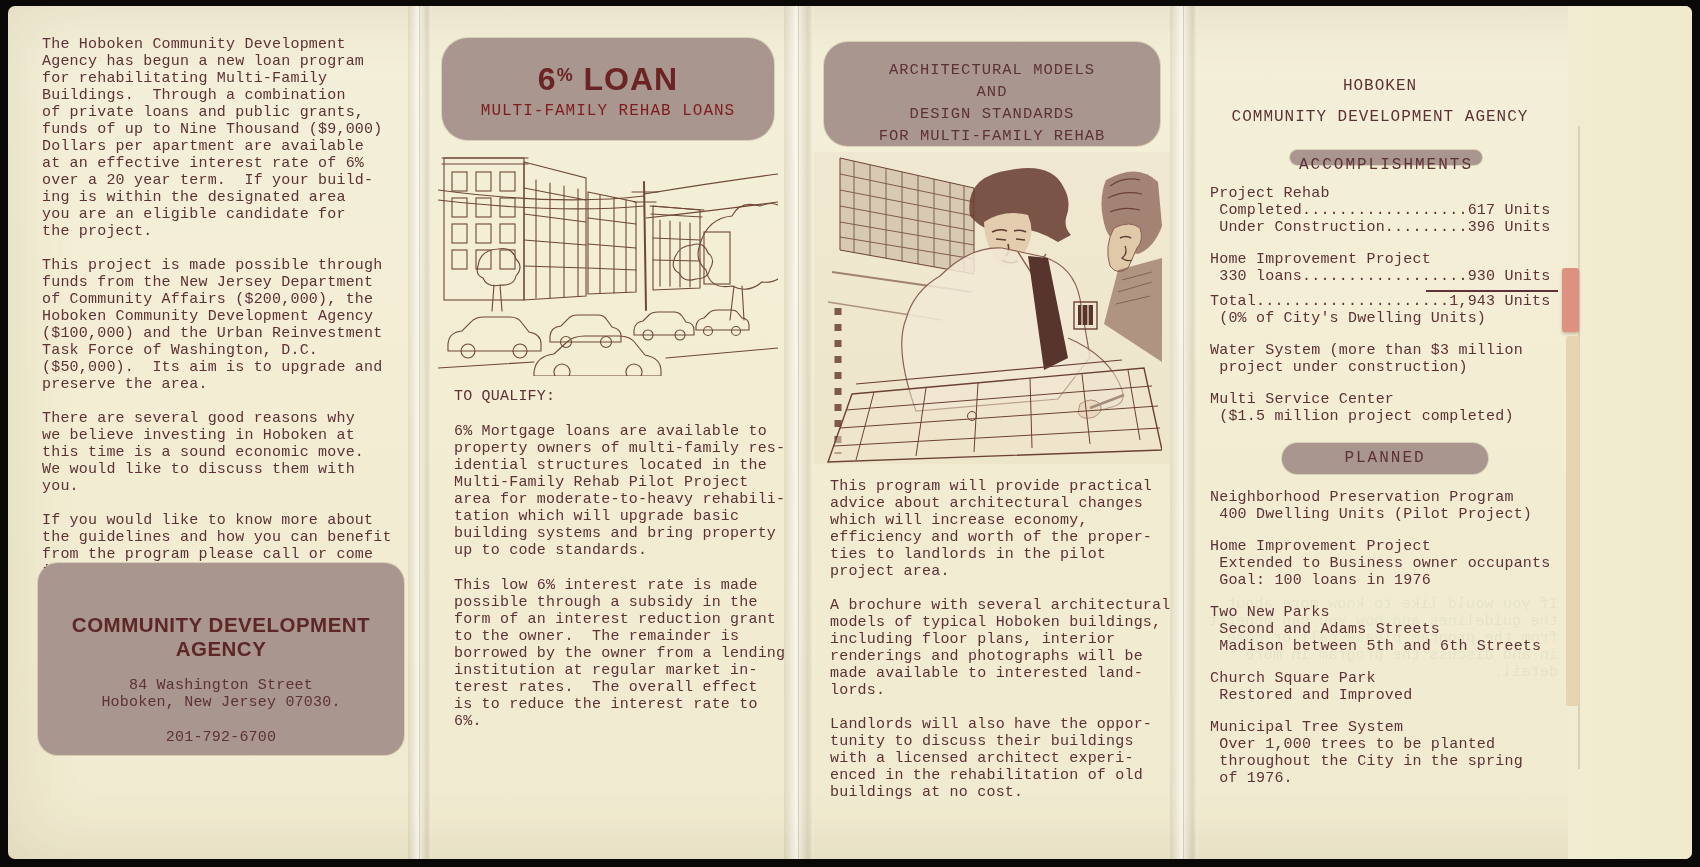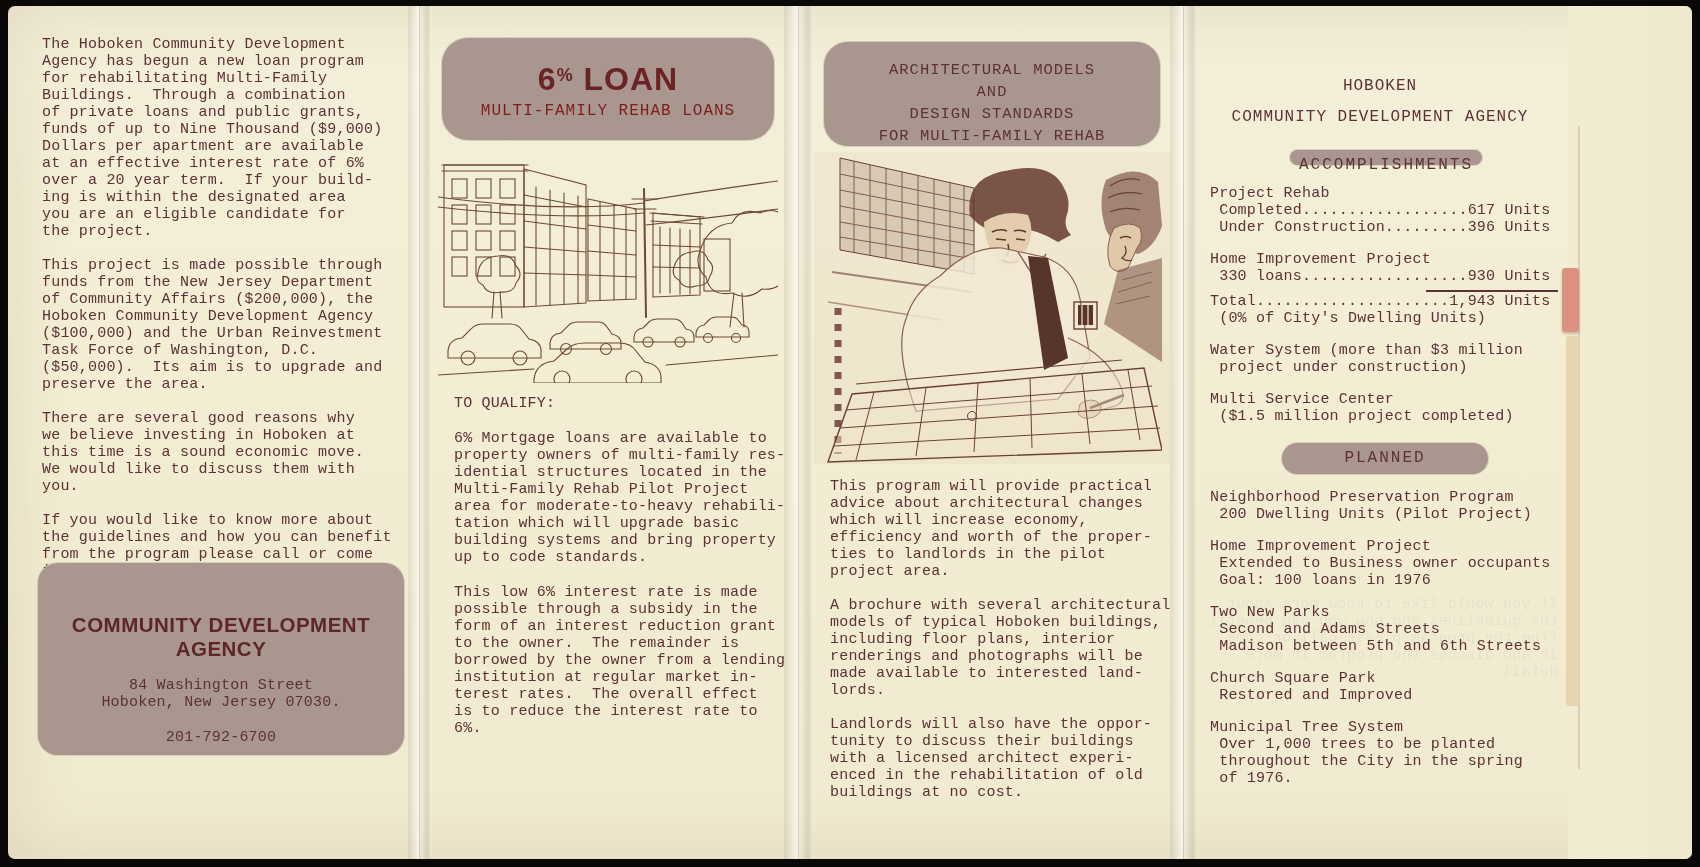--- a/index.html
+++ b/index.html
@@ -30,21 +30,21 @@
   }
   .para{margin-bottom:17px;}
   .centerline{white-space:pre-line;text-align:center;}
 
   .pill{
     background:#a8968f;border-radius:22px;color:#5d3137;
     box-shadow:0 0 0 1px rgba(140,120,100,.25);
   }
 
   
-  .loan-pill{width:332px;height:102px;margin:32px auto 15px;text-align:center;padding-top:22px;box-sizing:border-box;border-radius:26px;}
+  .loan-pill{width:332px;height:102px;margin:32px auto 8px;text-align:center;padding-top:22px;box-sizing:border-box;border-radius:26px;}
   .loan-title{font-family:"Liberation Sans","DejaVu Sans",sans-serif;font-weight:bold;font-size:32px;color:#6b2423;letter-spacing:1px;line-height:30px;}
   .loan-title .pct{font-size:.56em;vertical-align:.5em;}
   .loan-sub{margin-top:9px;font-size:16px;color:#7f1d1d;letter-spacing:1px;}
 
   .qualify-head{margin:12px 0 0 22px;}
   .qualify-item{margin:16px 0 0 22px;}
   .p2 .para{margin-left:22px;margin-top:18px;margin-bottom:0;}
 
   
   .models-pill{width:336px;height:104px;margin:36px auto 0;box-sizing:border-box;padding-top:17px;border-radius:24px;}
@@ -361,21 +361,21 @@
       <div class="typed stat">Water System (more than $3 million
  project under construction)</div>
       <div class="typed stat">Multi Service Center
  ($1.5 million project completed)</div>
     </div>
 
     <div class="pill plan-pill typed">PLANNED</div>
 
     <div>
       <div class="typed stat">Neighborhood Preservation Program
- 200 Dwelling Units (Pilot Project)</div>
+ 400 Dwelling Units (Pilot Project)</div>
       <div class="typed stat">Home Improvement Project
  Extended to Business owner occupants
  Goal: 100 loans in 1976</div>
       <div class="typed stat">Two New Parks
  Second and Adams Streets
  Madison between 5th and 6th Streets</div>
       <div class="typed stat">Church Square Park
  Restored and Improved</div>
       <div class="typed stat">Municipal Tree System
  Over 1,000 trees to be planted

